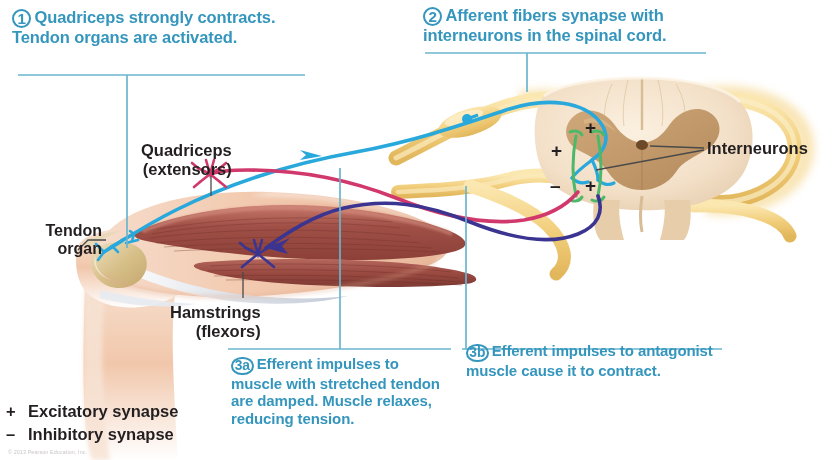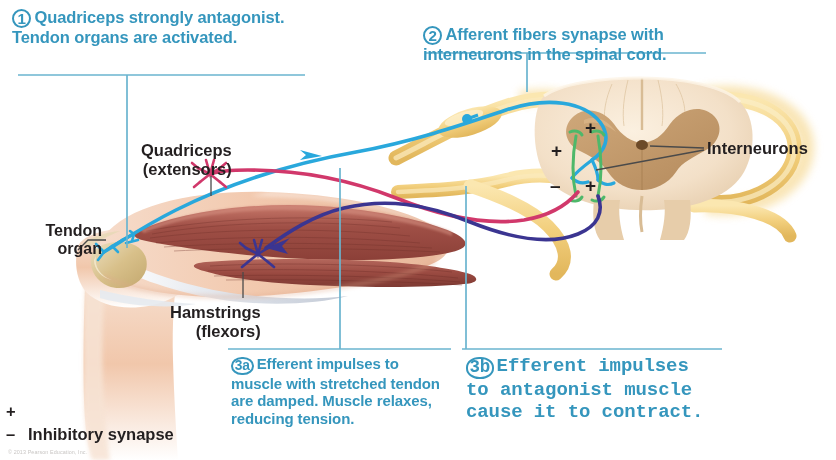--- a/index.html
+++ b/index.html
@@ -30,23 +30,23 @@
     font-size:0.92em;
     margin-right:3px;
     vertical-align:-1px;
     box-sizing:content-box;
   }
   .callout .num.wide{
     border-radius:48%;
     width:1.35em;
   }
   #c1{left:12px;top:8px;font-size:16.5px;width:300px;}
-  #c2{left:423px;top:6px;font-size:16.5px;width:300px;margin-top:19px;}
+  #c2{left:423px;top:6px;font-size:16.5px;width:300px;}
   #c3a{left:231px;top:355px;font-size:15px;width:215px;}
-  #c3b{left:466px;top:355px;font-size:19px;width:250px;font-family:Liberation Mono, monospace;}
+  #c3b{left:466px;top:342px;font-size:15px;width:250px;}
   .callout .body{display:inline;}
 
   
   .blabel{
     position:absolute;
     color:#231f20;
     font-weight:bold;
     line-height:1.13;
     white-space:pre-line;
     text-align:right;
@@ -292,39 +292,40 @@
       <path d="M527,53 L527,92"></path>
 
       <path d="M228,349 L451,349"></path>
       <path d="M340,349 L340,168"></path>
 
       <path d="M462,349 L722,349"></path>
       <path d="M466,349 L466,186"></path>
     </g>
   </svg>
 
-  <div class="callout" id="c1"><span class="num">1</span><span class="body">Quadriceps strongly antagonist. Tendon organs are activated.</span></div>
+  <div class="callout" id="c1"><span class="num">1</span><span class="body">Quadriceps strongly contracts. Tendon organs are activated.</span></div>
 
   <div class="callout" id="c2"><span class="num">2</span><span class="body">Afferent fibers synapse with interneurons in the spinal cord.</span></div>
 
   <div class="callout" id="c3a"><span class="num wide">3a</span><span class="body">Efferent impulses to muscle with stretched tendon are damped. Muscle relaxes, reducing tension.</span></div>
 
   <div class="callout" id="c3b"><span class="num wide">3b</span><span class="body">Efferent impulses to antagonist muscle cause it to contract.</span></div>
 
   <div class="blabel" id="l-quad">Quadriceps
 (extensors)</div>
   <div class="blabel" id="l-hams">Hamstrings
 (flexors)</div>
   <div class="blabel" id="l-tendon">Tendon
 organ</div>
   <div class="blabel" id="l-inter">Interneurons</div>
 
   <div id="legend">
     <div class="row">
       <span class="sym">+</span>
+      <span>Excitatory synapse</span>
     </div>
     <div class="row">
       <span class="sym">–</span>
       <span>Inhibitory synapse</span>
     </div>
   </div>
 
   <div id="credit">© 2013 Pearson Education, Inc.</div>
 
 </div>

